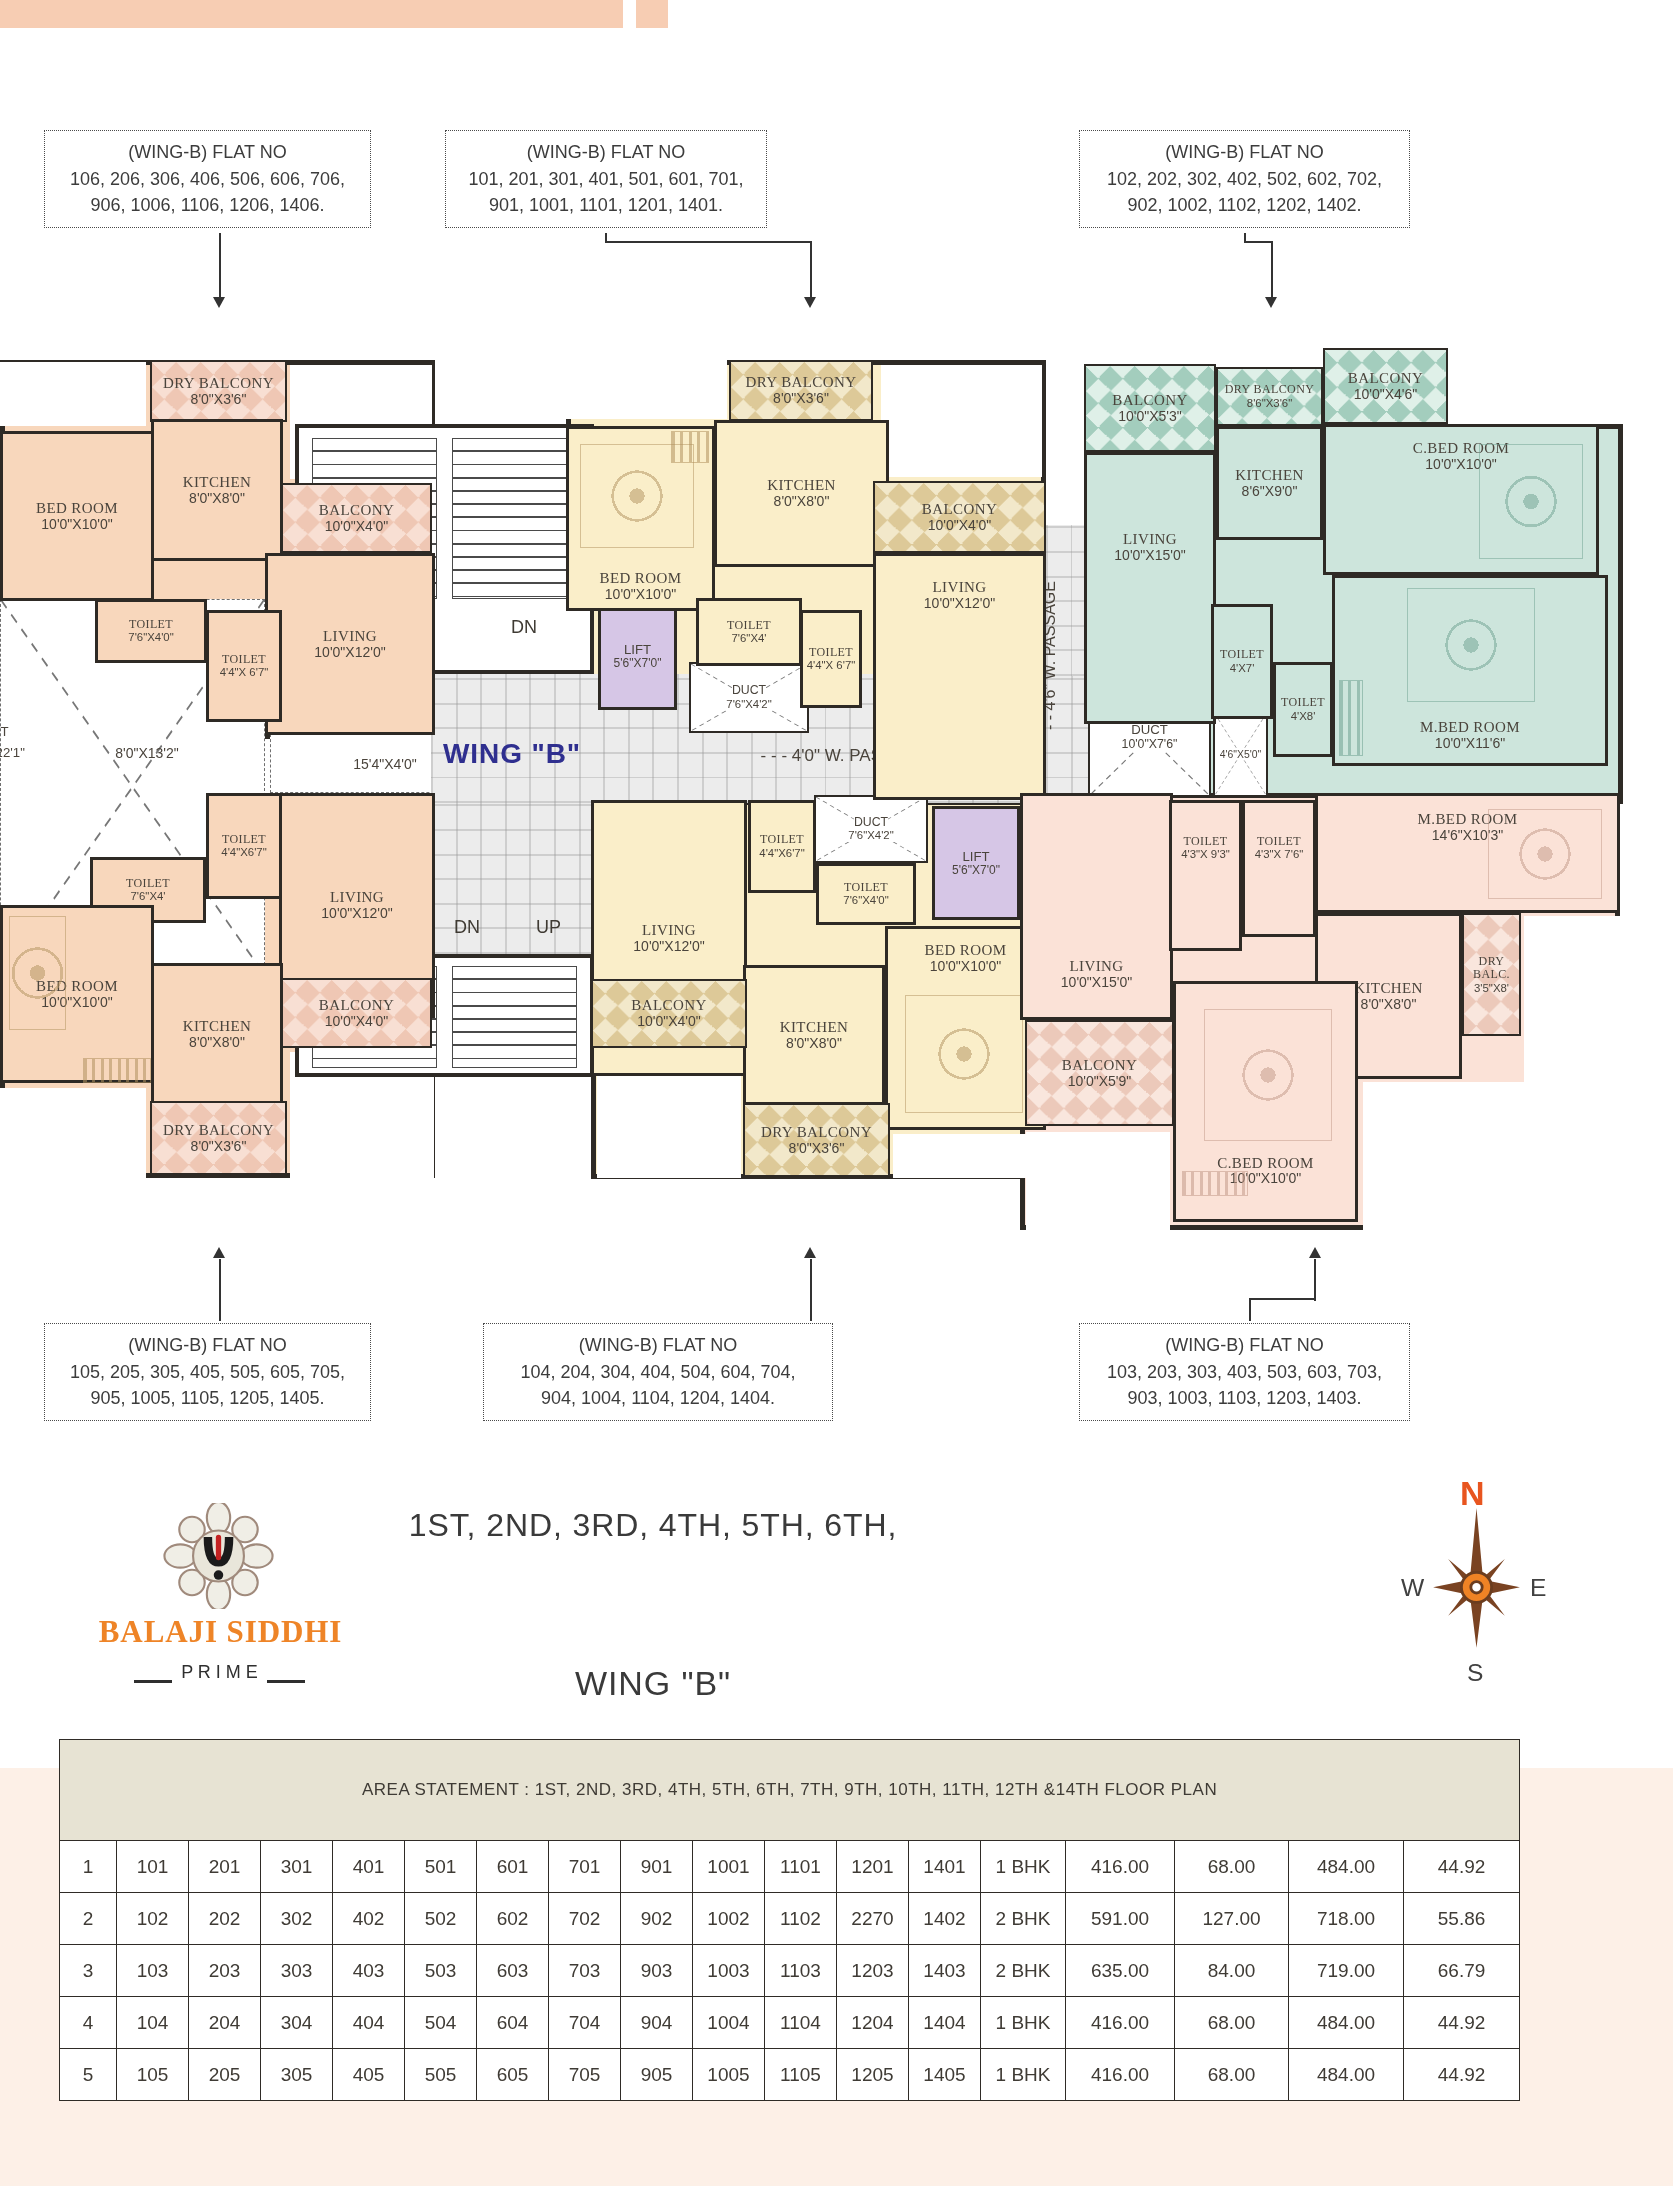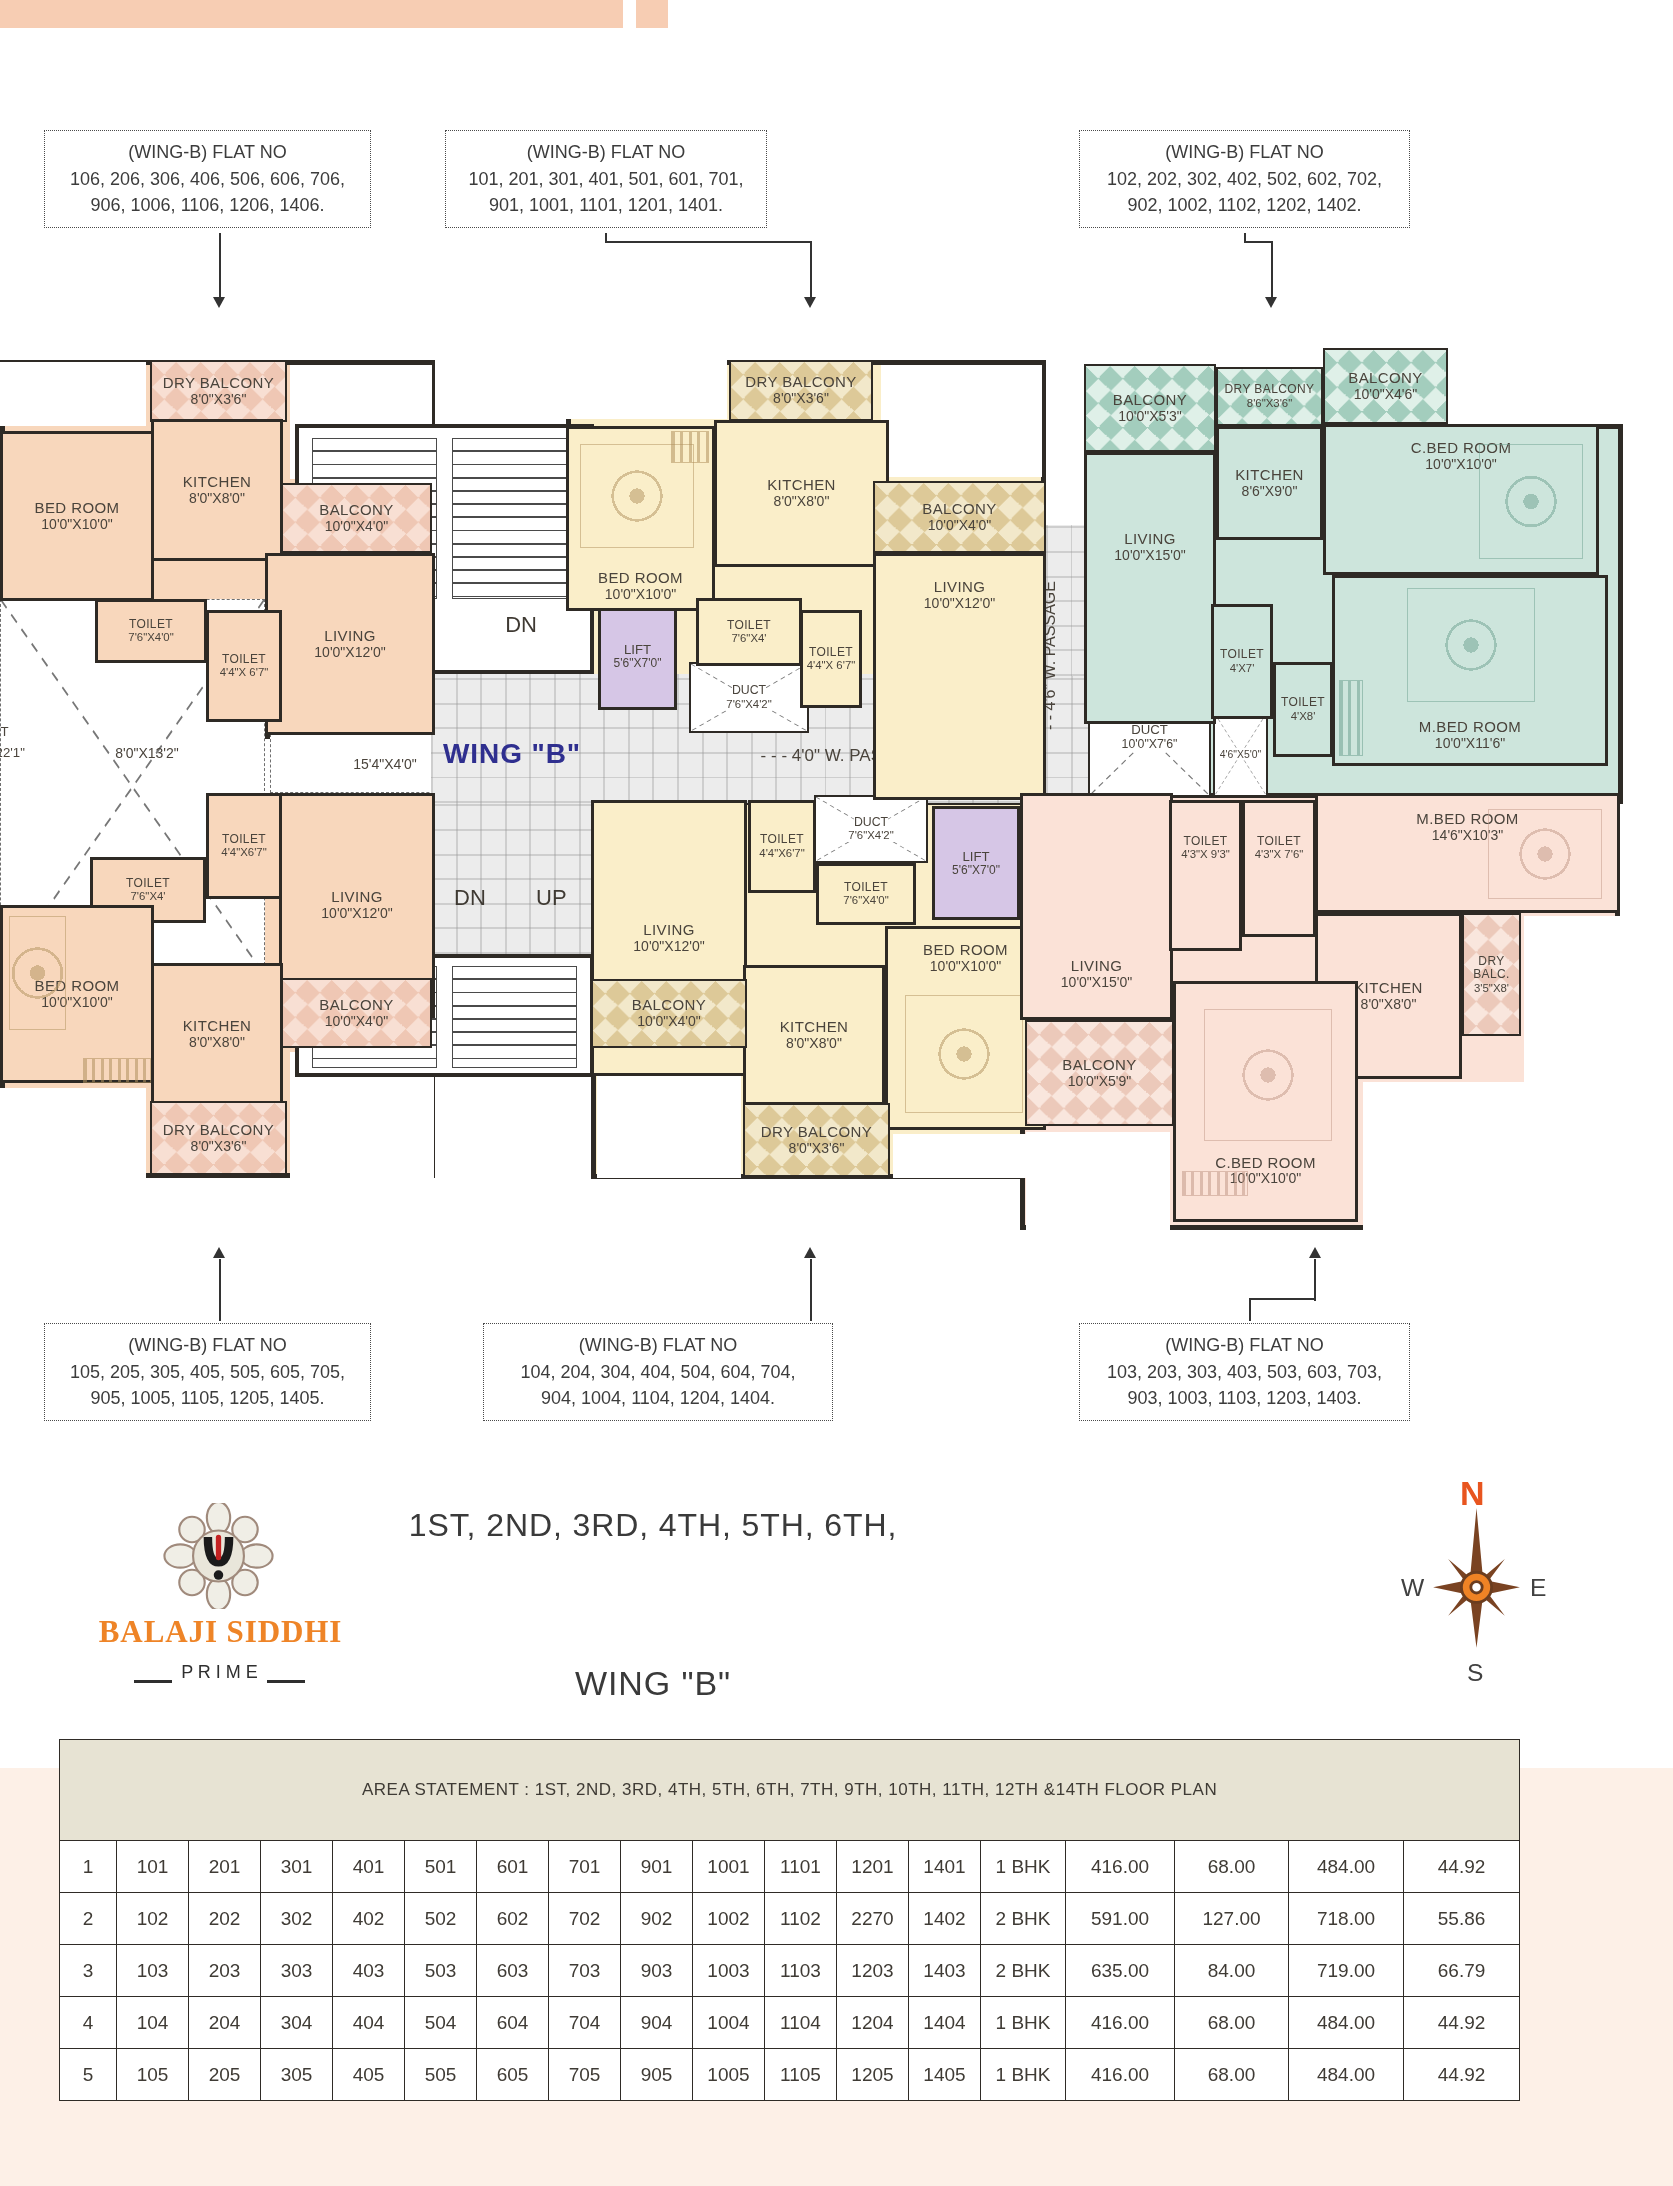--- a/index.html
+++ b/index.html
@@ -4,39 +4,39 @@
 <style>
   html,body{margin:0;padding:0;background:#fff;font-family:"Liberation Sans",sans-serif;}
   #page{position:relative;width:1673px;height:2186px;overflow:hidden;background:#fff;color:#4a443c;}
   .abs{position:absolute;box-sizing:border-box;}
   
   .flatbg{border:5.7px solid #2e2a25;}
   .bg-peach{background:#f8d7bc;} .bg-yellow{background:#faeec9;}
   .bg-teal{background:#cde5dc;} .bg-pink{background:#fbe2d7;}
   
   .room{border:3.8px solid #2e2a25;display:flex;flex-direction:column;align-items:center;justify-content:center;text-align:center;line-height:1.12;}
-  .room .rn{font-size:15px;letter-spacing:0.4px;}
+  .room .rn{font-size:15px;letter-spacing:0.4px;font-family:Liberation Serif, serif;}
   .room .rd{font-size:14px;}
   .room.small .rn{font-size:12px;} .room.small .rd{font-size:11.4px;}
   .peach{background:#f8d7bc;} .yellow{background:#faeec9;} .teal{background:#cde5dc;} .pink{background:#fbe2d7;}
   .liftbx{background:#d6c6e6;border:3.8px solid #2e2a25;}
   .chk{border:2.8px solid #2e2a25;}
   .chk-peach{background:repeating-conic-gradient(from 45deg,#efc7b4 0% 25%,#f8dfd3 0% 50%) 0 0/24.6px 24.6px;}
   .chk-tan{background:repeating-conic-gradient(from 45deg,#ddc998 0% 25%,#f2e8ca 0% 50%) 0 0/24.6px 24.6px;}
   .chk-teal{background:repeating-conic-gradient(from 45deg,#a3cdbd 0% 25%,#dff0e8 0% 50%) 0 0/24.6px 24.6px;}
   .chk-pink{background:repeating-conic-gradient(from 45deg,#ecc9ba 0% 25%,#f9e6dd 0% 50%) 0 0/24.6px 24.6px;}
   .duct{background:#fff;border:2.8px solid #2e2a25;}
   .open{background:#fff;border:1.9px dashed #6f6f6f;}
   .xbox svg{position:absolute;left:0;top:0;width:100%;height:100%;}
   .passage{background-color:#ececec;
     background-image:repeating-linear-gradient(0deg,rgba(150,150,150,.35) 0 1.9px,transparent 1.9px 24.6px),
                      repeating-linear-gradient(90deg,rgba(150,150,150,.35) 0 1.9px,transparent 1.9px 24.6px);}
   .stairs{background:#fff;border:4.7px solid #2e2a25;}
   .treads{position:absolute;background:repeating-linear-gradient(180deg,#fff 0 11.4px,#4a4a4a 11.4px 13.2px);border:0.9px solid #4a4a4a;}
-  .stlbl{position:absolute;font-size:22px;color:#3f3a33;}
+  .stlbl{position:absolute;font-size:18px;color:#3f3a33;margin-top:32px;}
   .patch{background:#fff;}
   
   .callout{border:1.9px dotted #4a4a4a;background:#fff;display:flex;flex-direction:column;justify-content:center;gap:5.7px;text-align:center;font-size:18px;color:#3c3c3c;}
   .callout span{white-space:nowrap;}
   .aline{background:#333;}
   .ahead-d{width:0;height:0;border-left:6.6px solid transparent;border-right:6.6px solid transparent;border-top:11.4px solid #333;}
   .ahead-u{width:0;height:0;border-left:6.6px solid transparent;border-right:6.6px solid transparent;border-bottom:11.4px solid #333;}
   
   .rug{border:1.9px solid currentColor;background:radial-gradient(circle at 50% 50%,currentColor 0 7.6px,transparent 7.6px 23px,currentColor 23px 25.6px,transparent 25.6px);opacity:.5;}
   .rug-y{color:#b2925e;} .rug-t{color:#6fa democratic democratic}{}

